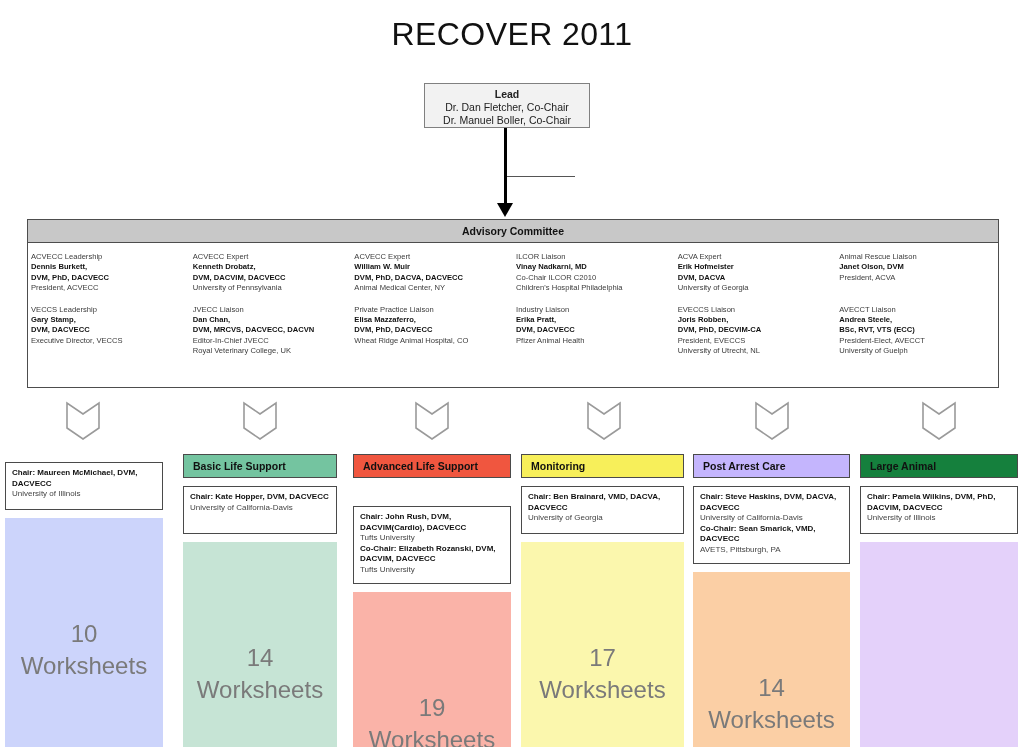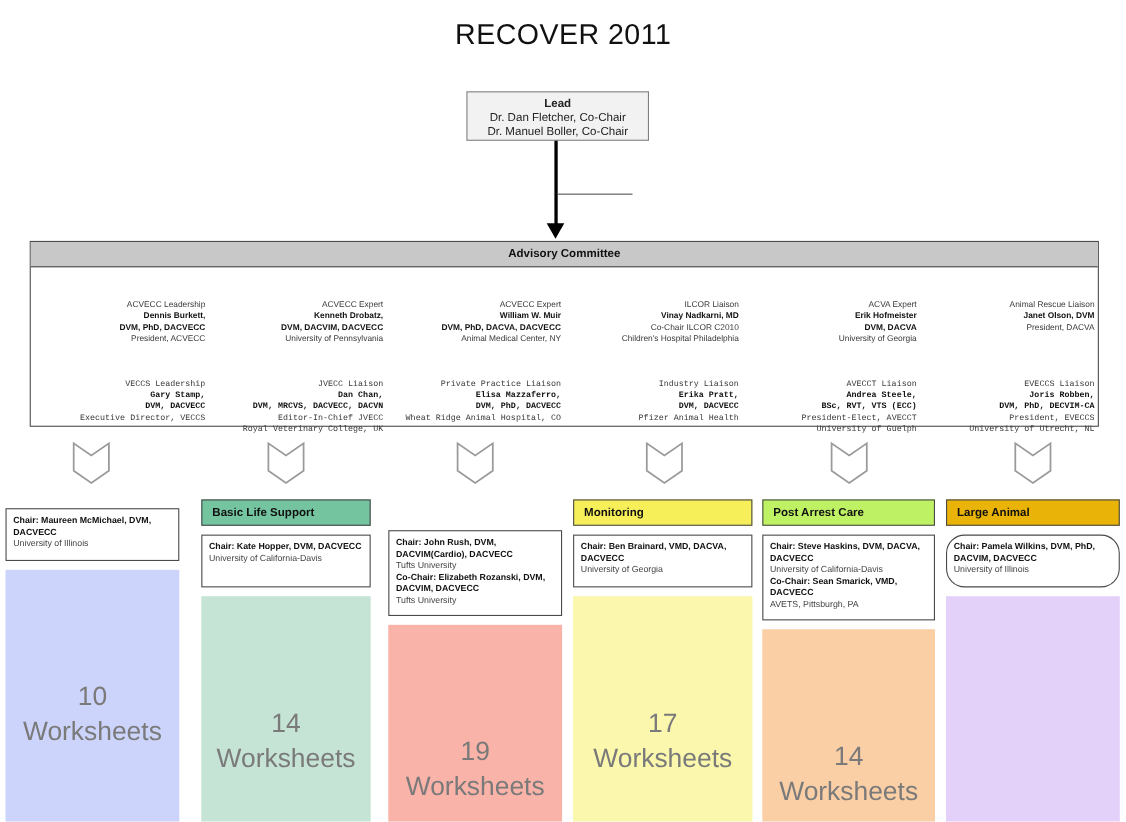--- a/index.html
+++ b/index.html
@@ -19,21 +19,21 @@
     background: #ffffff;
   }
 
   
   #title {
     position: absolute;
     left: 0;
     top: 16px;
     width: 1024px;
     text-align: center;
-    font-size: 26px;
+    font-size: 32px;
     font-weight: 400;
     letter-spacing: 0.4px;
     color: #111111;
   }
 
   
   #lead-box {
     position: absolute;
     left: 424px;
     top: 83px;
@@ -126,30 +126,29 @@
     justify-content: center;
     font-size: 10.5px;
     font-weight: bold;
     color: #111111;
   }
   .adv-row {
     display: flex;
     width: 100%;
   }
   #adv-row-1 { padding-top: 9px; }
-  #adv-row-2 { padding-top: 11px; font-family: Liberation Mono, monospace; }
+  #adv-row-2 { padding-top: 11px; }
   .adv-cell {
     flex: 1 1 0;
-    text-align: right;
+    text-align: left;
     font-size: 7.6px;
     line-height: 10.4px;
     color: #3a3a3a;
     padding: 0 3px;
     box-sizing: border-box;
-    margin-top: 20px;
   }
   .adv-cell .role { color: #3a3a3a; }
   .adv-cell .person { font-weight: bold; color: #111111; }
   .adv-cell .creds { font-weight: bold; color: #111111; }
   .adv-cell .aff { color: #3a3a3a; }
 
   
   .chevron {
     position: absolute;
     top: 400px;
@@ -242,21 +241,21 @@
         </div>
         <div class="adv-cell">
           <div class="role">ACVA Expert</div>
           <div class="person">Erik Hofmeister</div>
           <div class="creds">DVM, DACVA</div>
           <div class="aff">University of Georgia</div>
         </div>
         <div class="adv-cell">
           <div class="role">Animal Rescue Liaison</div>
           <div class="person">Janet Olson, DVM</div>
-          <div class="aff">President, DACVA</div>
+          <div class="aff">President, ACVA</div>
         </div>
       </div>
     <div class="adv-row" id="adv-row-2">
         <div class="adv-cell">
           <div class="role">VECCS Leadership</div>
           <div class="person">Gary Stamp,</div>
           <div class="creds">DVM, DACVECC</div>
           <div class="aff">Executive Director, VECCS</div>
         </div>
         <div class="adv-cell">
@@ -272,32 +271,32 @@
           <div class="creds">DVM, PhD, DACVECC</div>
           <div class="aff">Wheat Ridge Animal Hospital, CO</div>
         </div>
         <div class="adv-cell">
           <div class="role">Industry Liaison</div>
           <div class="person">Erika Pratt,</div>
           <div class="creds">DVM, DACVECC</div>
           <div class="aff">Pfizer Animal Health</div>
         </div>
         <div class="adv-cell">
+          <div class="role">EVECCS Liaison</div>
+          <div class="person">Joris Robben,</div>
+          <div class="creds">DVM, PhD, DECVIM-CA</div>
+          <div class="aff">President, EVECCS</div>
+          <div class="aff">University of Utrecht, NL</div>
+        </div>
+        <div class="adv-cell">
           <div class="role">AVECCT Liaison</div>
           <div class="person">Andrea Steele,</div>
           <div class="creds">BSc, RVT, VTS (ECC)</div>
           <div class="aff">President-Elect, AVECCT</div>
           <div class="aff">University of Guelph</div>
-        </div>
-        <div class="adv-cell">
-          <div class="role">EVECCS Liaison</div>
-          <div class="person">Joris Robben,</div>
-          <div class="creds">DVM, PhD, DECVIM-CA</div>
-          <div class="aff">President, EVECCS</div>
-          <div class="aff">University of Utrecht, NL</div>
         </div>
       </div>
   </div>
 
   <div id="chevrons">
       <div class="chevron" style="left: 62px;">
         <svg width="42" height="42" viewBox="0 0 42 42">
           <path d="M5 3 L5 28 L21 39 L37 28 L37 3 L21 14 Z" fill="none" stroke="#9a9a9a" stroke-width="1.6" stroke-linejoin="miter"></path>
         </svg>
       </div>
@@ -343,20 +342,21 @@
         <div class="col-chair" style="height: 48px;">
           <div class="ch-name">Chair: Kate Hopper, DVM, DACVECC</div>
           <div class="ch-aff">University of California-Davis</div>
         </div>
         <div class="col-body" style="background: rgb(198, 228, 213); height: 232px;">
           <div>14</div>
           <div>Worksheets</div>
         </div>
       </div>
       <div class="column" style="left: 353px; width: 158px;">
+        <div class="col-header" style="background: rgb(240, 86, 63);">Advanced Life Support</div>
         <div class="col-chair" style="height: 78px; margin-top: 28px;">
           <div class="ch-name">Chair: John Rush, DVM, DACVIM(Cardio), DACVECC</div>
           <div class="ch-aff">Tufts University</div>
           <div class="ch-name">Co-Chair: Elizabeth Rozanski, DVM, DACVIM, DACVECC</div>
           <div class="ch-aff">Tufts University</div>
         </div>
         <div class="col-body" style="background: rgb(250, 179, 168); height: 202px;">
           <div>19</div>
           <div>Worksheets</div>
         </div>
@@ -366,35 +366,35 @@
         <div class="col-chair" style="height: 48px;">
           <div class="ch-name">Chair: Ben Brainard, VMD, DACVA, DACVECC</div>
           <div class="ch-aff">University of Georgia</div>
         </div>
         <div class="col-body" style="background: rgb(251, 247, 173); height: 232px;">
           <div>17</div>
           <div>Worksheets</div>
         </div>
       </div>
       <div class="column" style="left: 693px; width: 157px;">
-        <div class="col-header" style="background: #bef264;">Post Arrest Care</div>
+        <div class="col-header" style="background: #c4b5fd;">Post Arrest Care</div>
         <div class="col-chair" style="height: 78px;">
           <div class="ch-name">Chair: Steve Haskins, DVM, DACVA, DACVECC</div>
           <div class="ch-aff">University of California-Davis</div>
           <div class="ch-name">Co-Chair: Sean Smarick, VMD, DACVECC</div>
           <div class="ch-aff">AVETS, Pittsburgh, PA</div>
         </div>
         <div class="col-body" style="background: rgb(251, 207, 165); height: 202px;">
           <div>14</div>
           <div>Worksheets</div>
         </div>
       </div>
       <div class="column" style="left: 860px; width: 158px;">
-        <div class="col-header" style="background: #eab308;">Large Animal</div>
-        <div class="col-chair" style="height: 48px; border-radius: 17px;">
+        <div class="col-header" style="background: #15803d;">Large Animal</div>
+        <div class="col-chair" style="height: 48px;">
           <div class="ch-name">Chair: Pamela Wilkins, DVM, PhD, DACVIM, DACVECC</div>
           <div class="ch-aff">University of Illinois</div>
         </div>
         <div class="col-body" style="background: rgb(228, 209, 250); height: 232px;"></div>
       </div>
     </div>
 
 </div>
 
 </body></html>

